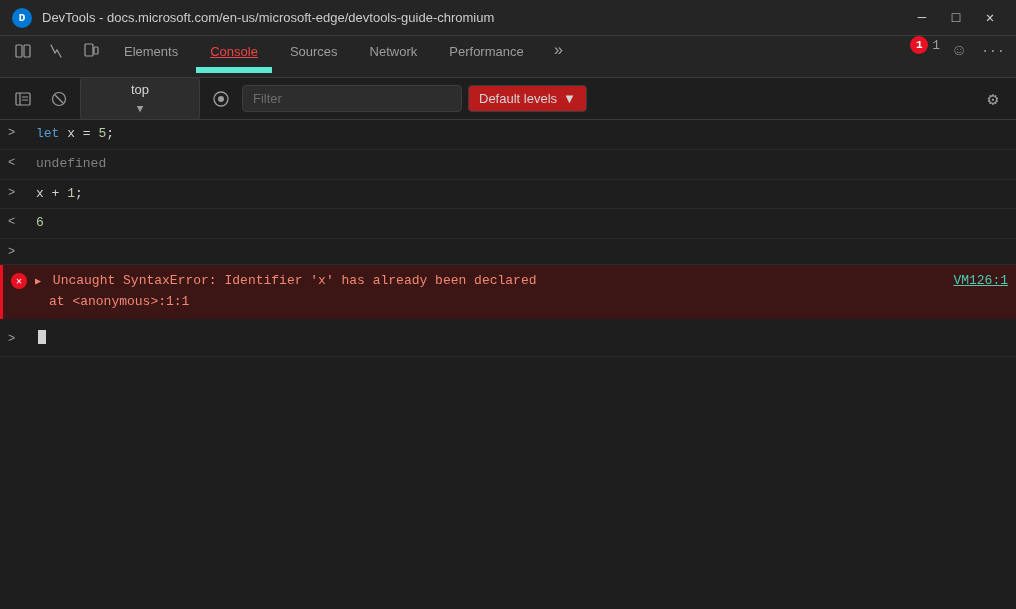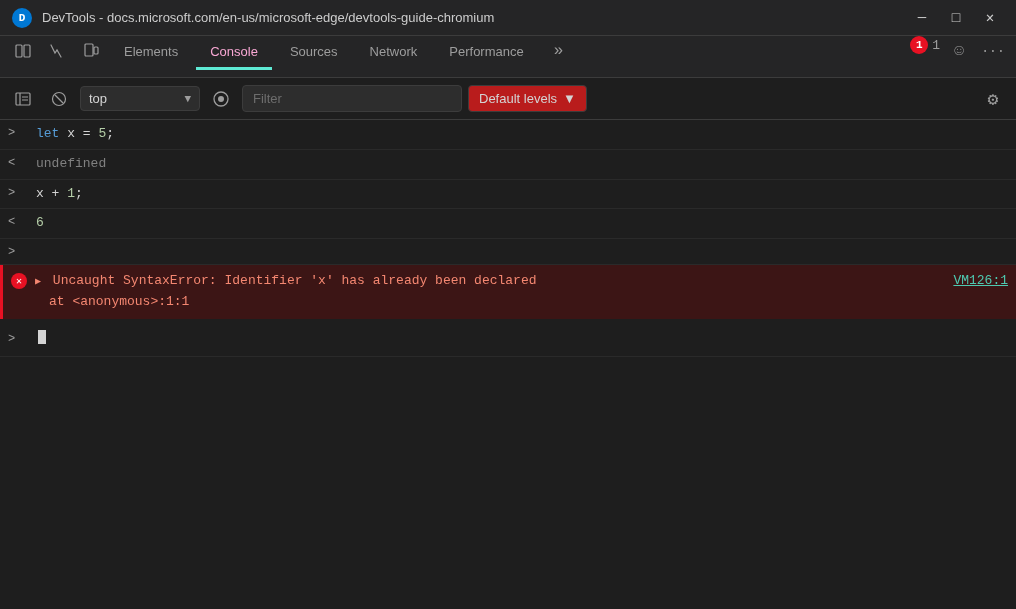--- a/index.html
+++ b/index.html
@@ -60,22 +60,23 @@
     .tab-item {
       padding: 8px 14px;
       font-family: 'Segoe UI', sans-serif;
       font-size: 13px;
       color: #9d9d9d;
       cursor: pointer;
       border-radius: 4px 4px 0 0;
       position: relative;
     }
     .tab-item.active {
-      color: #f9a8d4;
-      border-bottom: 3px solid #5eead4;
+      color: #ef4444;
+      border-bottom: 6px solid #5eead4;
+      text-decoration: underline;
     }
     .tab-more {
       margin-left: 4px;
       padding: 6px 8px;
       color: #9d9d9d;
       cursor: pointer;
       font-size: 16px;
     }
     .tab-spacer { flex: 1; }
     .tab-badge {
@@ -119,20 +120,21 @@
     .context-selector {
       display: flex;
       align-items: center;
       background: #2d2d2d;
       border: 1px solid #3c3c3c;
       border-radius: 4px;
       padding: 4px 8px;
       gap: 6px;
       cursor: pointer;
       min-width: 120px;
+      flex-direction: column;
     }
     .context-selector-text {
       font-family: 'Segoe UI', sans-serif;
       font-size: 13px;
       color: #d4d4d4;
       flex: 1;
     }
     .context-arrow { color: #9d9d9d; font-size: 11px; }
     .filter-input {
       flex: 1;

